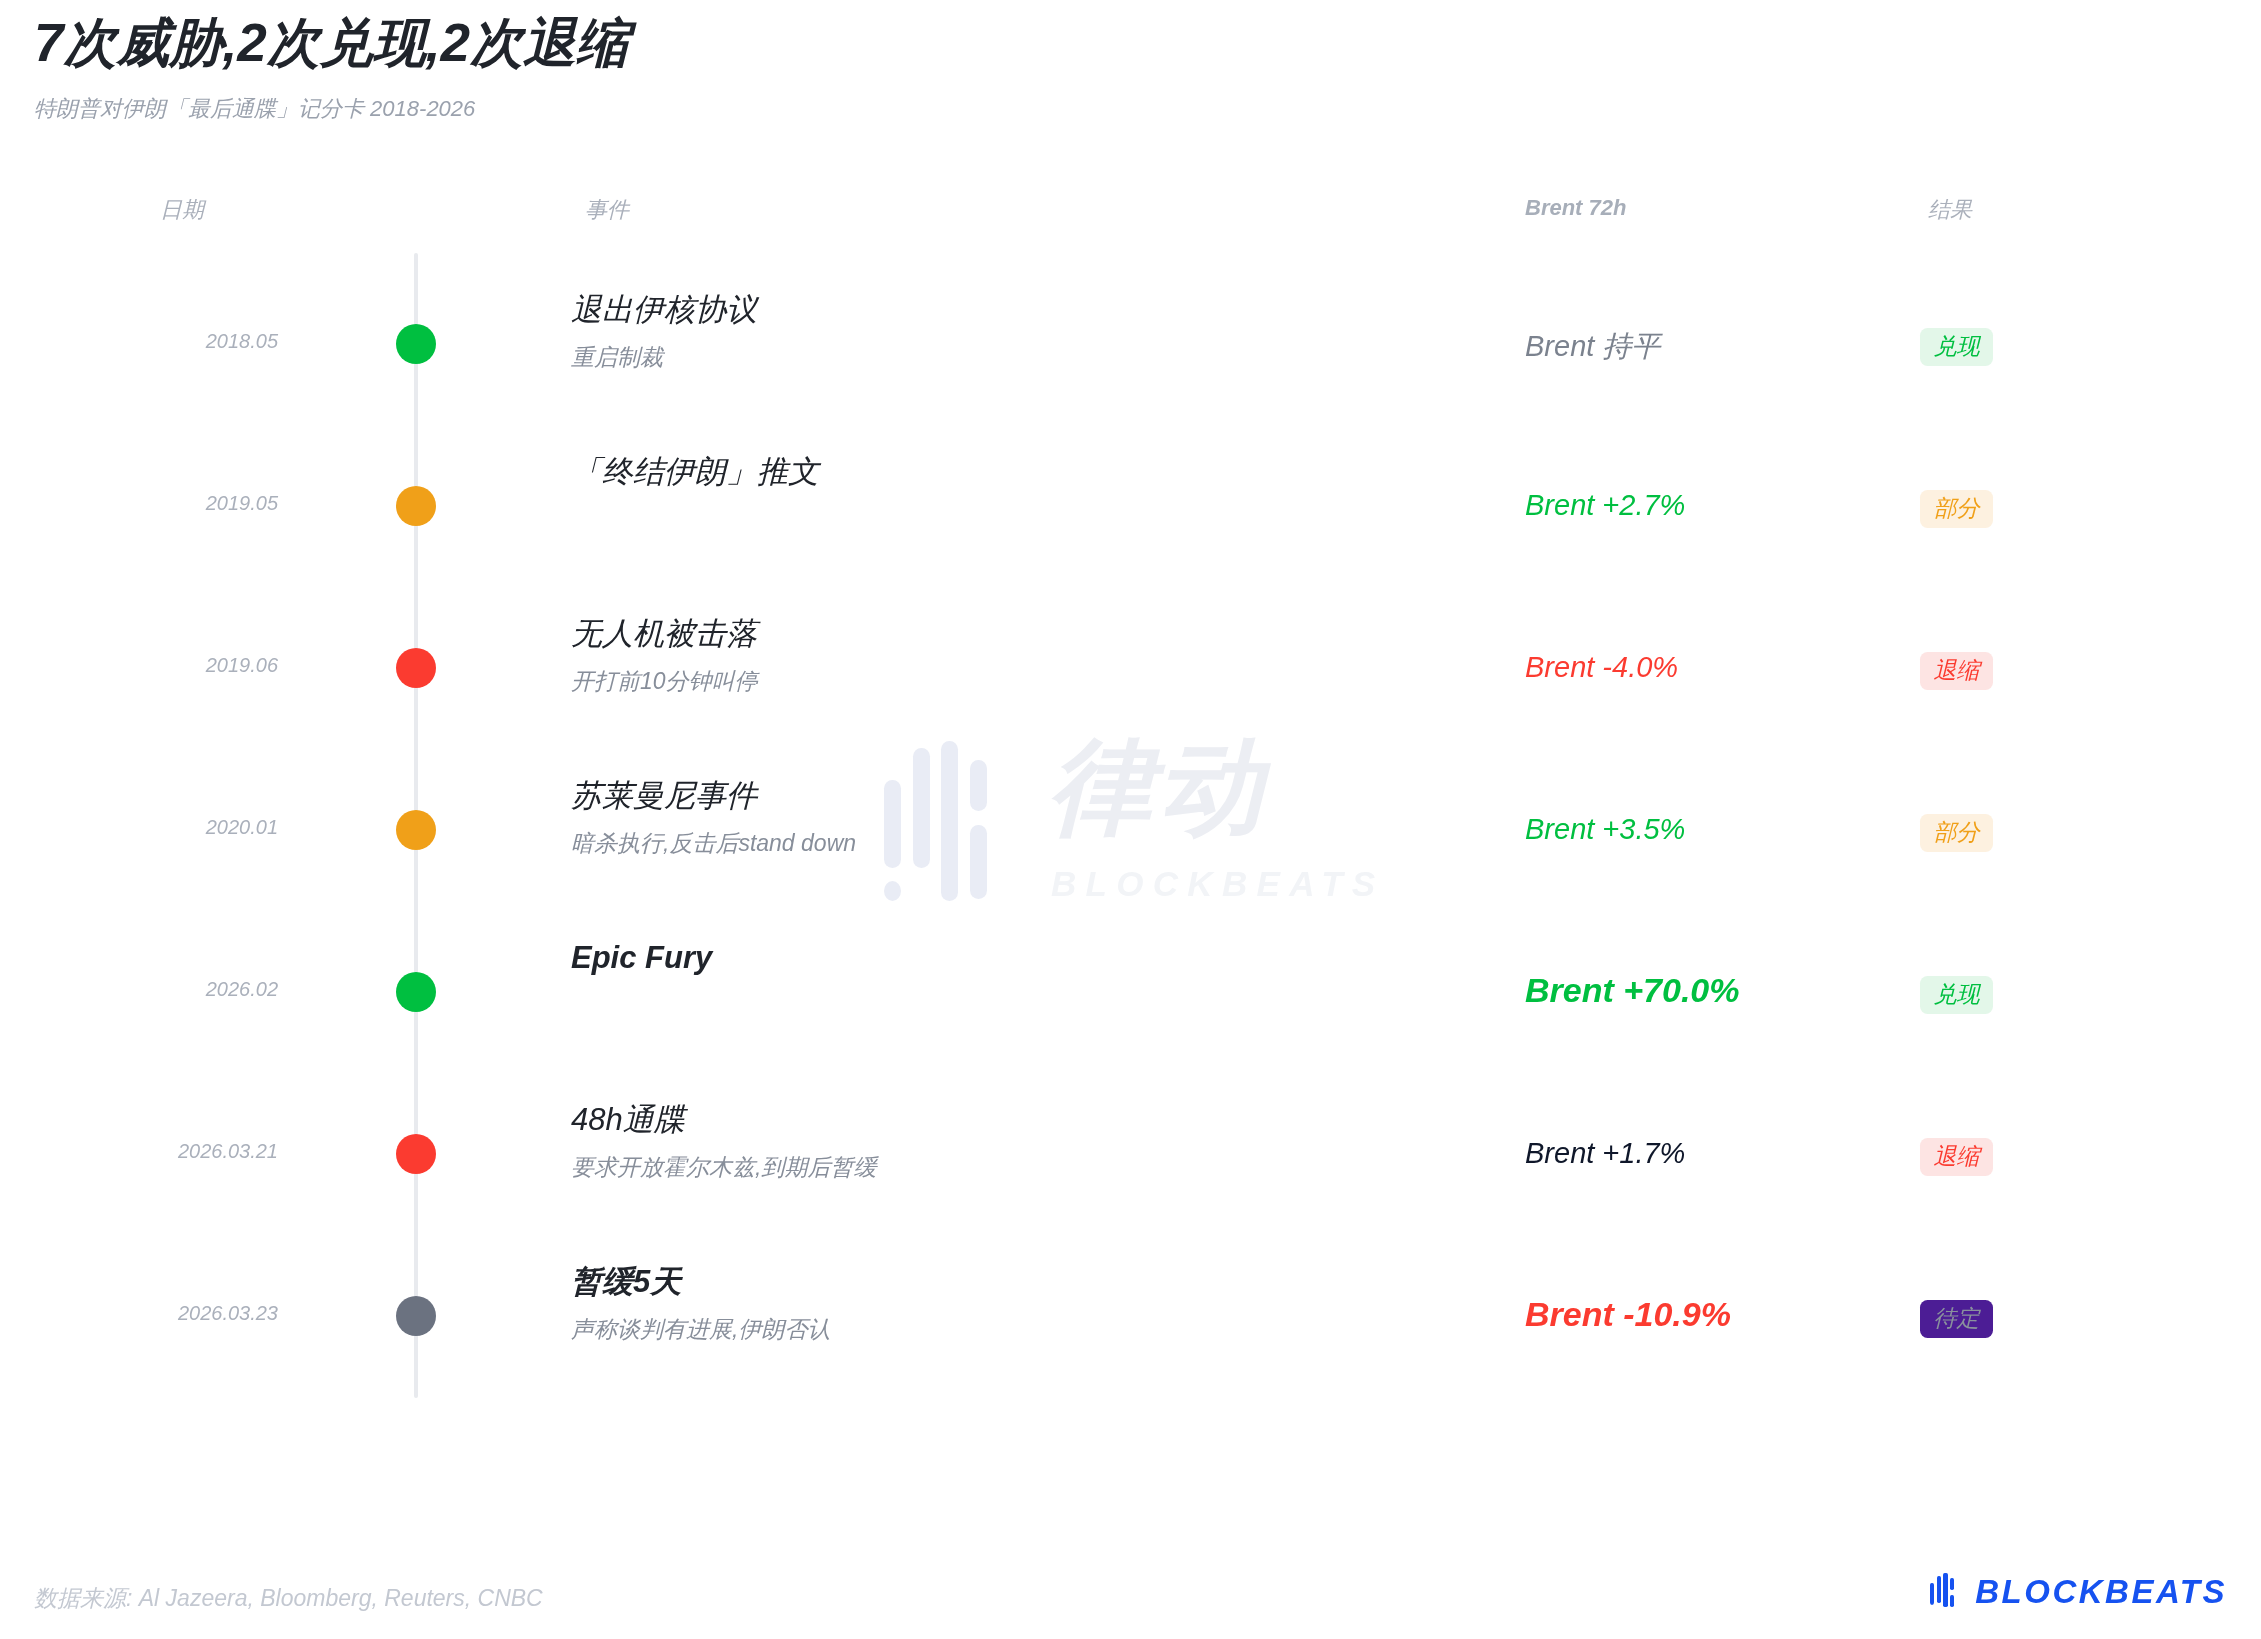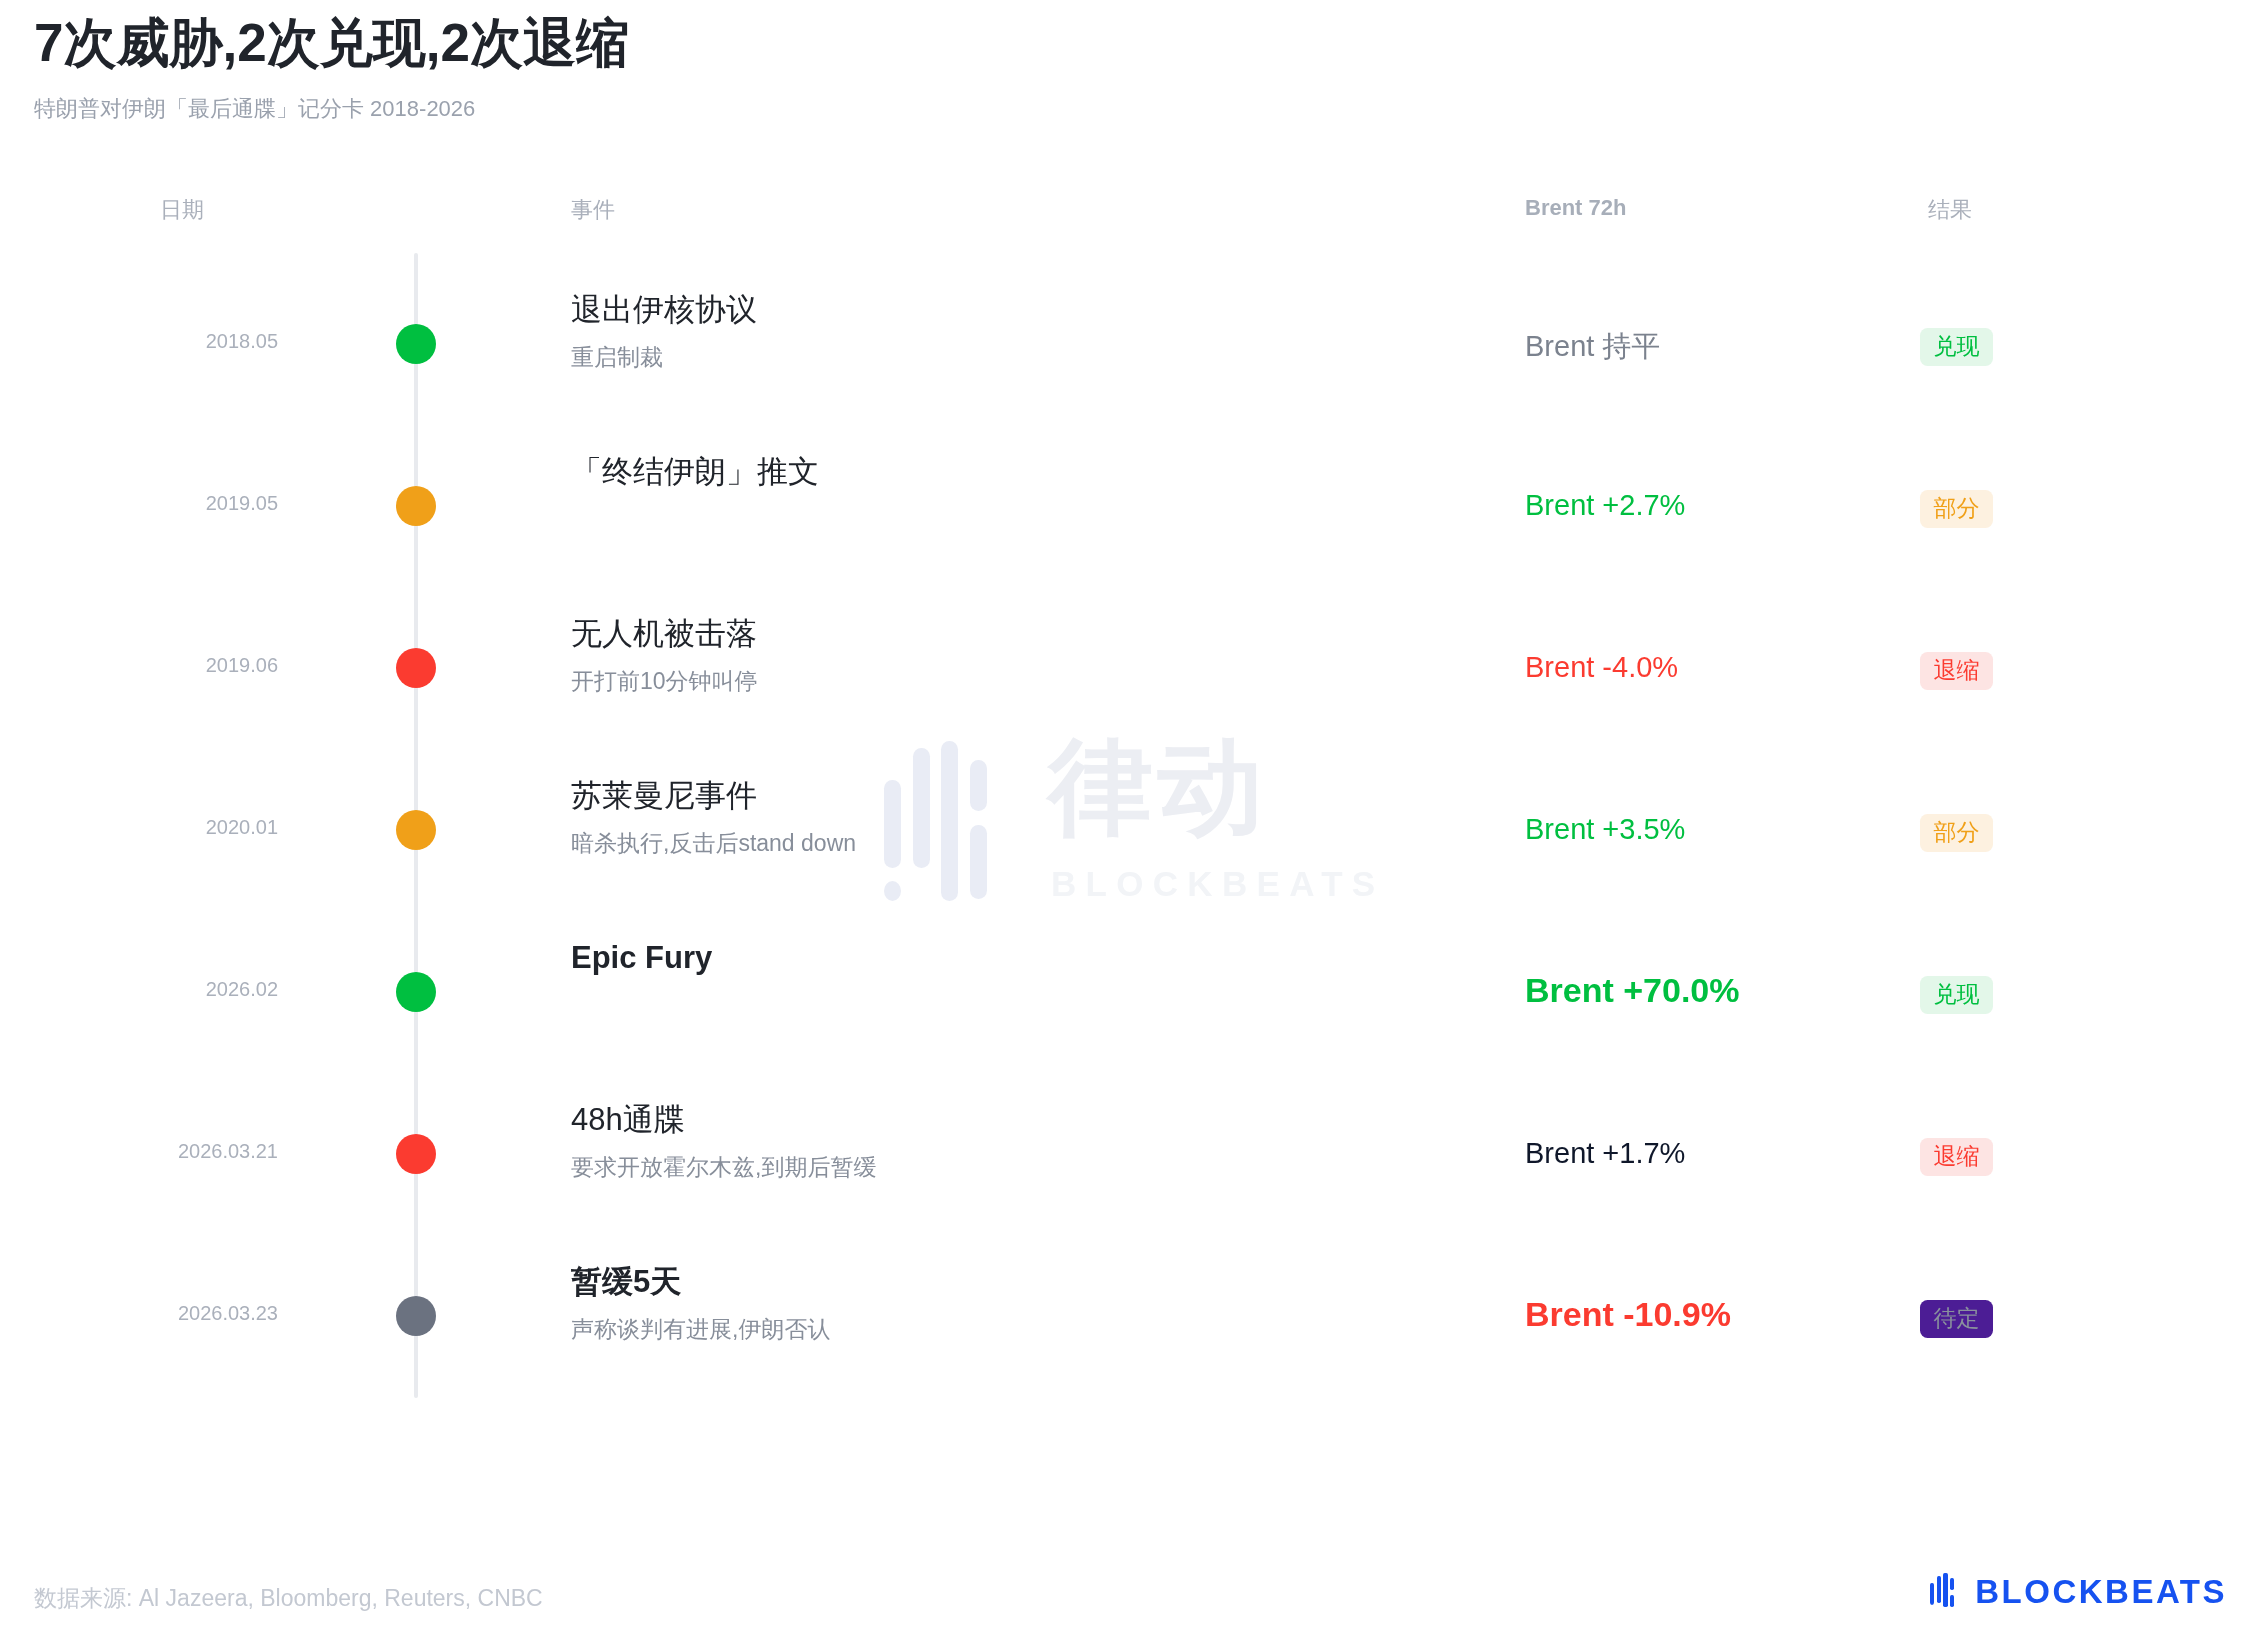--- a/index.html
+++ b/index.html
@@ -15,20 +15,21 @@
     position: relative;
     overflow: hidden;
   }
 
   .page {
     position: relative;
     width: 2261px;
     height: 1226px;
     box-sizing: border-box;
     padding: 6px;
+    font-style: italic;
   }
 
   
   .header {
     position: absolute;
     left: 34px;
     top: 15px;
     width: 2020px;
   }
   .title {
@@ -57,21 +58,21 @@
     width: 2261px;
     height: 34px;
   }
   .ch {
     position: absolute;
     font-size: 22px;
     color: #aab0bb;
     white-space: nowrap;
   }
   .ch-date  { left: 160px; }
-  .ch-event { left: 571px; text-align: center; }
+  .ch-event { left: 585px; text-align: center; }
   .ch-brent { left: 1525px; font-weight: bold; color: #a7aeb9; }
   .ch-result{ left: 1928px; }
 
   
   .timeline-line {
     position: absolute;
     left: 414px;
     top: 253px;
     width: 4.2px;
     height: 1145px;

